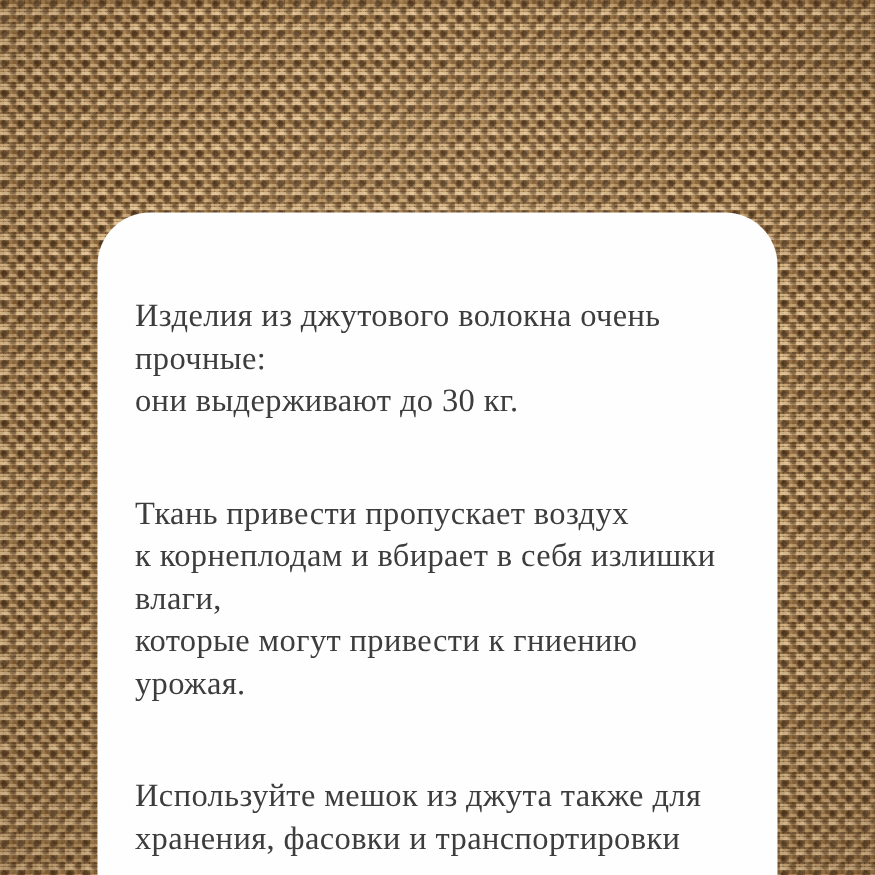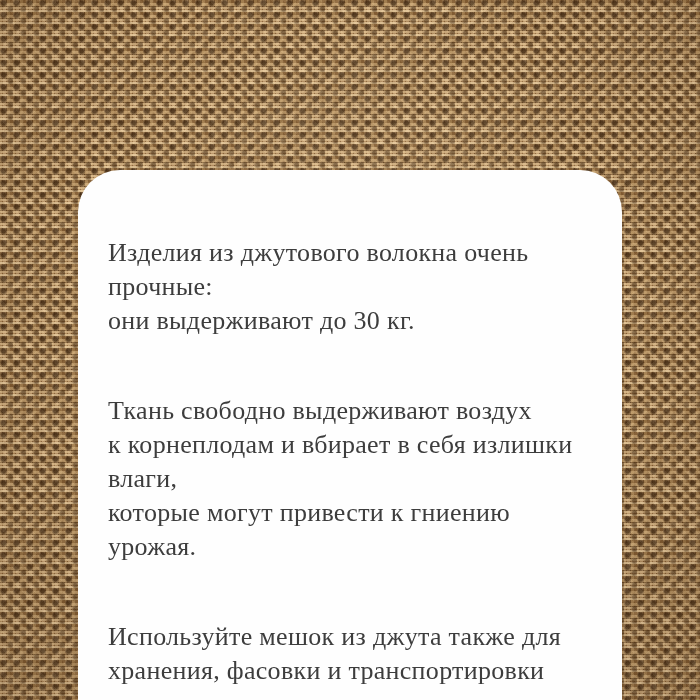--- a/index.html
+++ b/index.html
@@ -87,21 +87,21 @@
   }
 </style>
 </head>
 <body>
 
 <div class="screen">
   <div class="burlap"></div>
   <div class="card">
     <p class="para">Изделия из джутового волокна очень прочные:
 они выдерживают до 30 кг.</p>
-    <p class="para">Ткань свободно выдерживают воздух
+    <p class="para">Ткань привести пропускает воздух
 к корнеплодам и вбирает в себя излишки влаги,
 которые могут привести к гниению урожая.</p>
     <p class="para">Используйте мешок из джута также для
 хранения, фасовки и транспортировки
 сыпучих продуктов: зерна, крупы, сахара, кофе,
 какао, чая.</p>
   </div>
 </div>
 
 </body></html>

